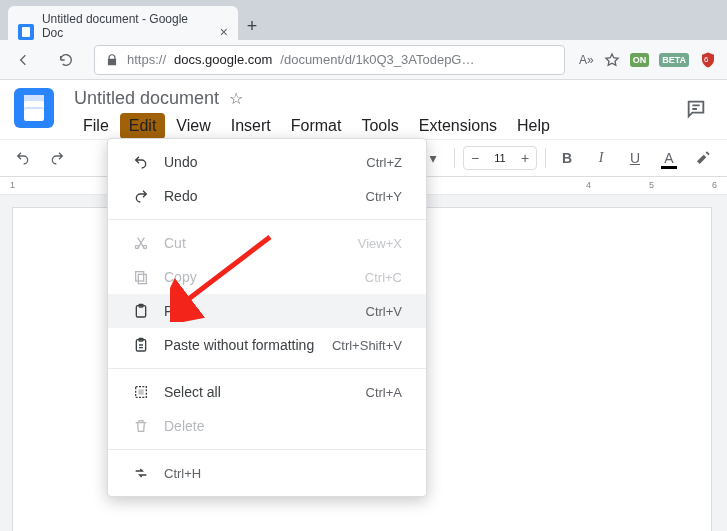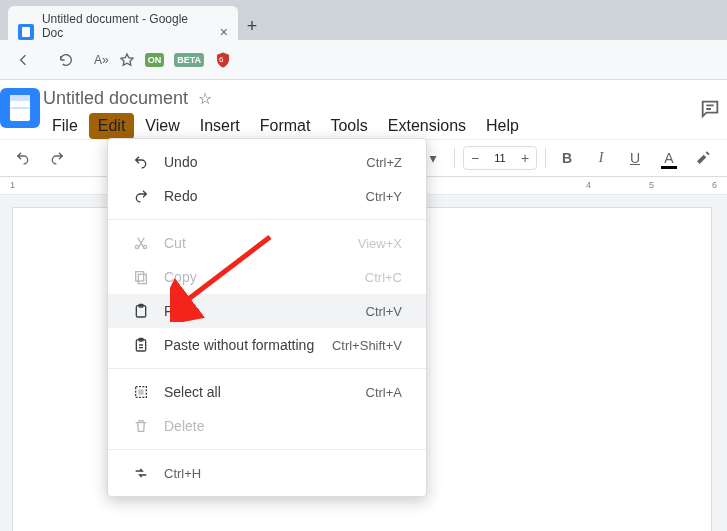--- a/index.html
+++ b/index.html
@@ -22,21 +22,21 @@
 .url-box .host { color:#202124; }
 .url-box .path { color:#7a7e86; }
 .addr-right { display:flex; align-items:center; gap:10px; }
 .badge { font-size:9px; font-weight:700; padding:2px 3px; border-radius:3px; }
 .badge.on { background:#6aa45a; color:#fff; }
 .badge.beta { background:#73a98f; color:#fff; }
 .shield { color:#c8382e; position:relative; }
 .shield .n { position:absolute; font-size:8px; color:#fff; left:5px; top:4px; }
 
 
-.docs-header { display:flex; align-items:flex-start; padding: 8px 0 0; gap: 3px; }
+.docs-header { display:flex; align-items:flex-start; padding: 8px 14px 0; gap: 20px; }
 .docs-logo { width:40px; height:40px; background:#2a84fc; border-radius:6px; position:relative; display:flex; align-items:center; justify-content:center; }
 .docs-logo::after { content:""; width:20px; height:26px; background:#fff; border-radius:2px; box-shadow: inset 0 6px 0 #cfe1fd, inset 0 12px 0 #fff, inset 0 14px 0 #cfe1fd, inset 0 20px 0 #fff; }
 .title-area { flex:1; }
 .title-row { display:flex; align-items:center; gap:10px; }
 .doc-title { font-size:18px; color:#5f6368; }
 .star { color:#5f6368; font-size:16px; }
 .menubar { display:flex; gap: 2px; margin-top:4px; }
 .menubar .mi { padding: 4px 9px; border-radius:4px; color:#202124; font-size:16px; }
 .menubar .mi.active { background:#a16207; }
 .comment-btn { width:34px; height:34px; border:none; background:transparent; display:flex; align-items:center; justify-content:center; color:#5f6368; margin-top:4px; }
@@ -96,20 +96,30 @@
   <div class="addr-btn">
     <svg viewBox="0 0 24 24">
         <path fill="none" stroke="currentColor" stroke-width="2" d="M14 5l-7 7 7 7"></path>
       </svg>
   </div>
   <div class="addr-btn">
     <svg viewBox="0 0 24 24">
         <path fill="none" stroke="currentColor" stroke-width="2" d="M4 12a8 8 0 1 1 3 6.2M4 12V6m0 6h6"></path>
       </svg>
   </div>
+  <div class="url-box">
+    <span class="lock">
+      <svg width="14" height="14" viewBox="0 0 24 24">
+          <path fill="currentColor" d="M6 10V8a6 6 0 1 1 12 0v2h1v11H5V10h1zm2 0h8V8a4 4 0 1 0-8 0v2z"></path>
+        </svg>
+    </span>
+    <span class="proto">https://</span>
+      <span class="host">docs.google.com</span>
+      <span class="path">/document/d/1k0Q3_3ATodepG…</span>
+  </div>
   <div class="addr-right">
     <span style="font-size:12px;color:#5f6368;">A»</span>
     <span style="color:#5f6368;">
       <svg width="16" height="16" viewBox="0 0 24 24">
           <path fill="none" stroke="currentColor" stroke-width="2" d="M12 3l2.6 5.6L21 9.5l-4.5 4.3L17.7 20 12 16.9 6.3 20l1.2-6.2L3 9.5l6.4-.9L12 3z"></path>
         </svg>
     </span>
     <span class="badge on">ON</span>
     <span class="badge beta">BETA</span>
     <span class="shield">

